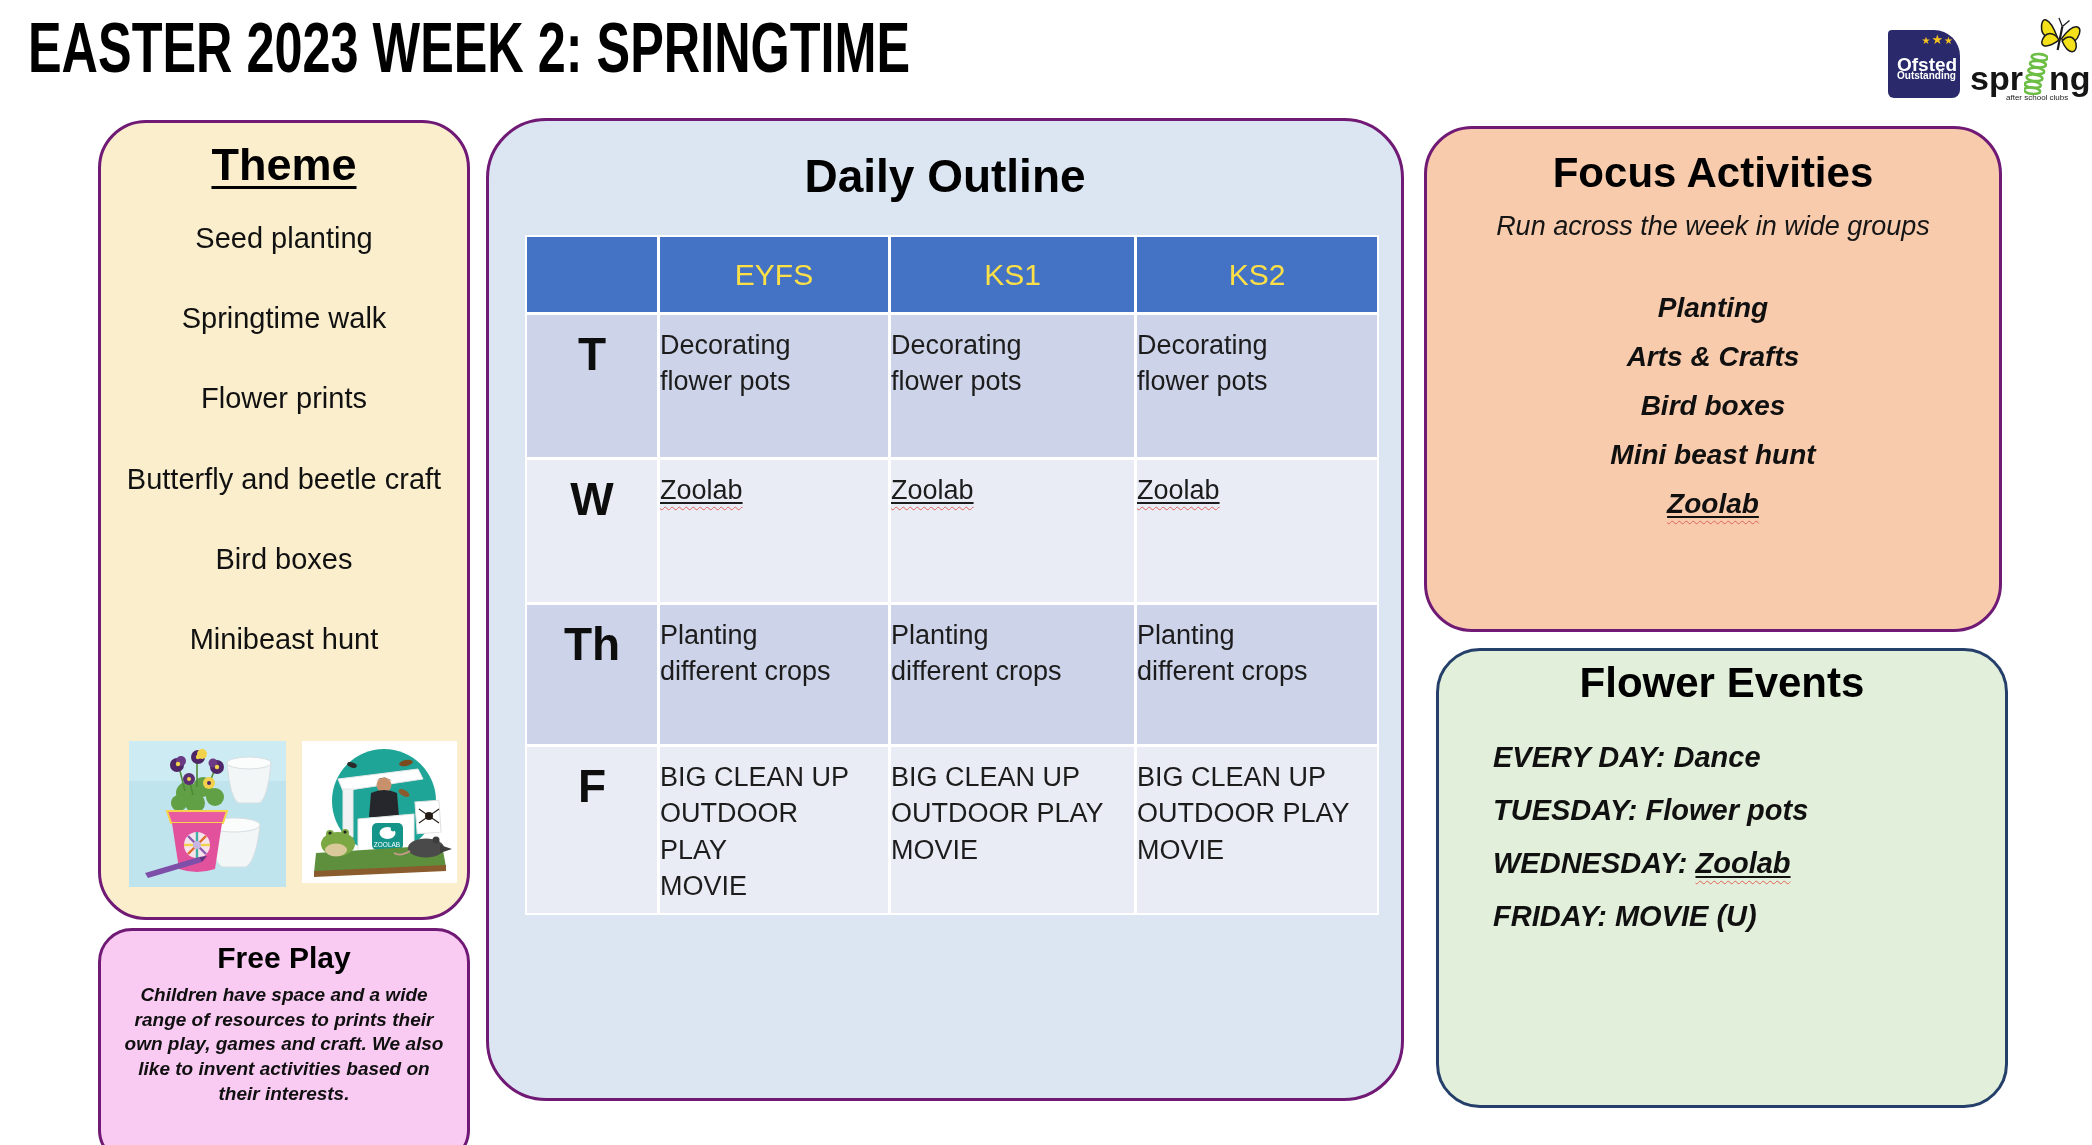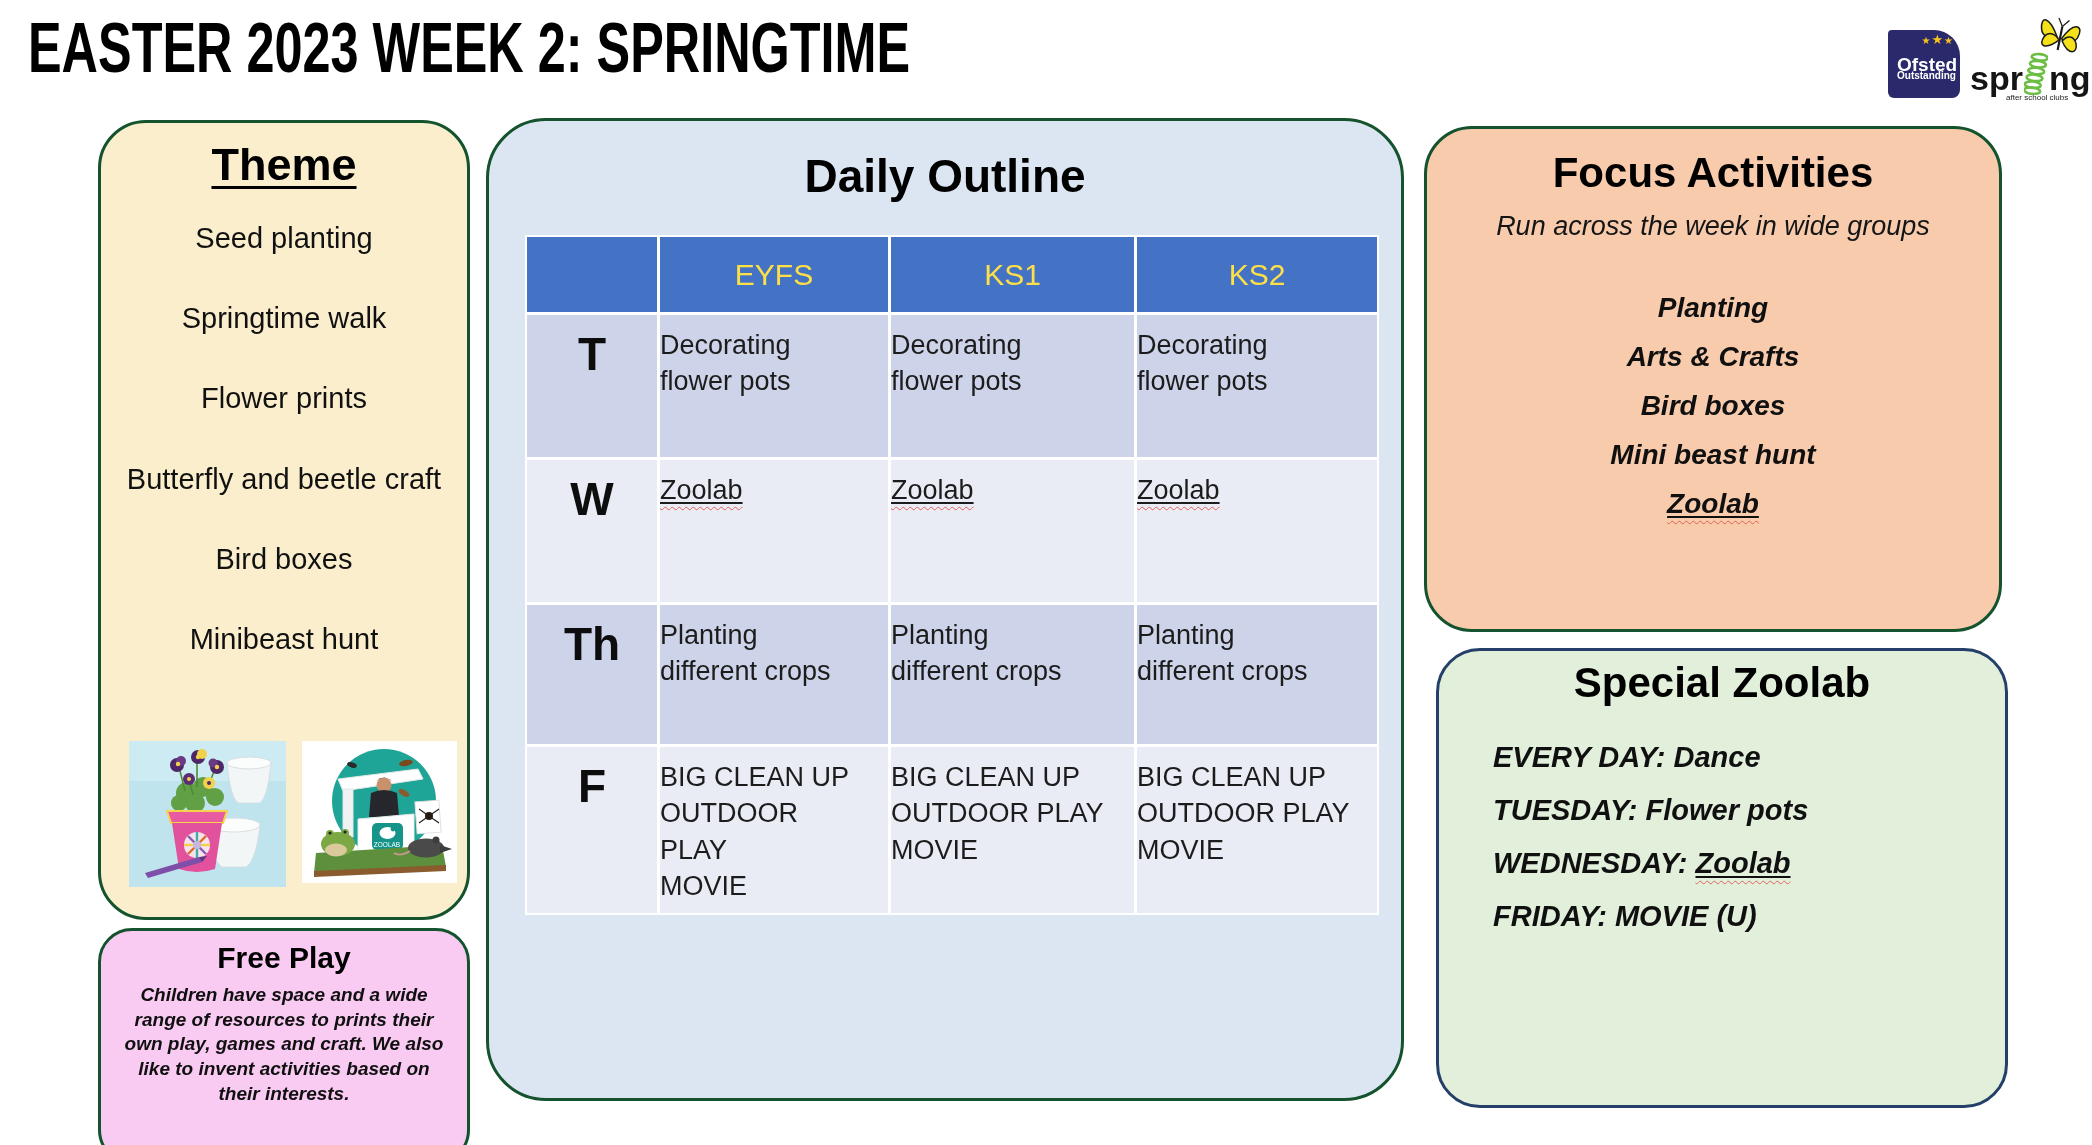--- a/index.html
+++ b/index.html
@@ -20,21 +20,21 @@
   .ofsted-stars span:nth-child(2){font-size:13px;transform:translateY(-3px);}
   .ofsted-name{position:absolute;left:9px;top:24px;color:#fff;font-size:19px;font-weight:700;}
   .ofsted-sub{position:absolute;left:9px;top:40px;color:#fff;font-size:10px;font-weight:700;}
   .spring{position:absolute;left:1968px;top:12px;width:120px;height:94px;}
   .spring-butterfly{position:absolute;right:2px;top:-2px;transform:rotate(14deg);}
   .spring-text{position:absolute;left:2px;bottom:12px;display:flex;align-items:flex-end;
     font-size:34px;font-weight:600;color:#151515;line-height:.9;}
   .spring-coil{margin:0 1px -1px 1px;}
   .spring-tagline{position:absolute;left:38px;bottom:4px;font-size:8px;color:#222;white-space:nowrap;}
   
-  .panel{position:absolute;border:3px solid #14532d;box-sizing:border-box;}
+  .panel{position:absolute;border:3px solid #701a75;box-sizing:border-box;}
   .panel h2{margin:0;text-align:center;font-weight:700;color:#000;}
   
   .panel-theme{left:98px;top:120px;width:372px;height:800px;background:#FBEECD;border-radius:48px;}
   .panel-theme h2{margin-top:16px;font-size:45px;text-decoration:underline;text-decoration-thickness:3px;text-underline-offset:6px;}
   .theme-list{margin-top:30px;display:flex;flex-direction:column;gap:46px;}
   .theme-item{text-align:center;font-size:29px;line-height:1.18;padding:0 18px;}
   .theme-photos{position:absolute;left:28px;top:618px;display:flex;gap:16px;}
   .theme-photos svg{display:block;}
   
   .panel-free{left:98px;top:928px;width:372px;height:236px;background:#F9CBF3;border-radius:34px;}
@@ -283,21 +283,21 @@
     <div class="focus-list">
       <div class="focus-item">Planting</div>
       <div class="focus-item">Arts &amp; Crafts</div>
       <div class="focus-item">Bird boxes</div>
       <div class="focus-item">Mini beast hunt</div>
       <div class="focus-item"><span class="u-solid"><span class="u-wavy">Zoolab</span></span></div>
     </div>
   </div>
 
   <div class="panel panel-special">
-    <h2>Special Zoolab</h2>
+    <h2>Flower Events</h2>
     <div class="special-list">
       <div class="special-item"><span>EVERY DAY: </span><span>Dance</span></div>
       <div class="special-item"><span>TUESDAY: </span><span>Flower pots</span></div>
       <div class="special-item"><span>WEDNESDAY: </span><span class="u-solid"><span class="u-wavy">Zoolab</span></span></div>
       <div class="special-item"><span>FRIDAY:  </span><span>MOVIE (U)</span></div>
     </div>
   </div>
 
 </div>
 

